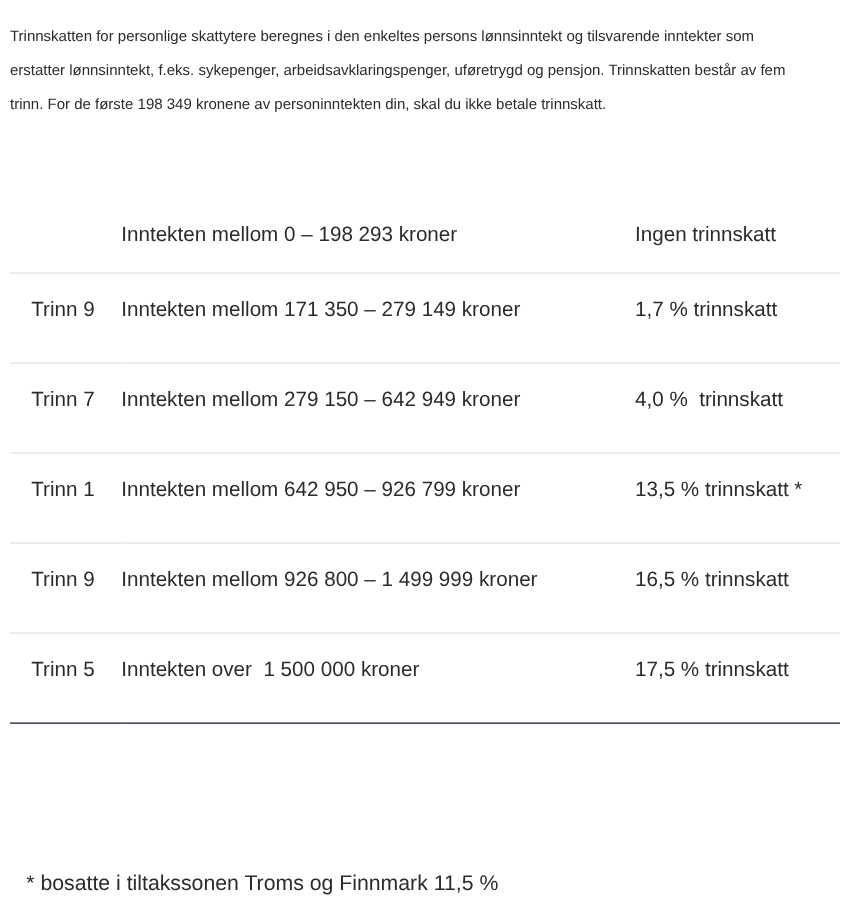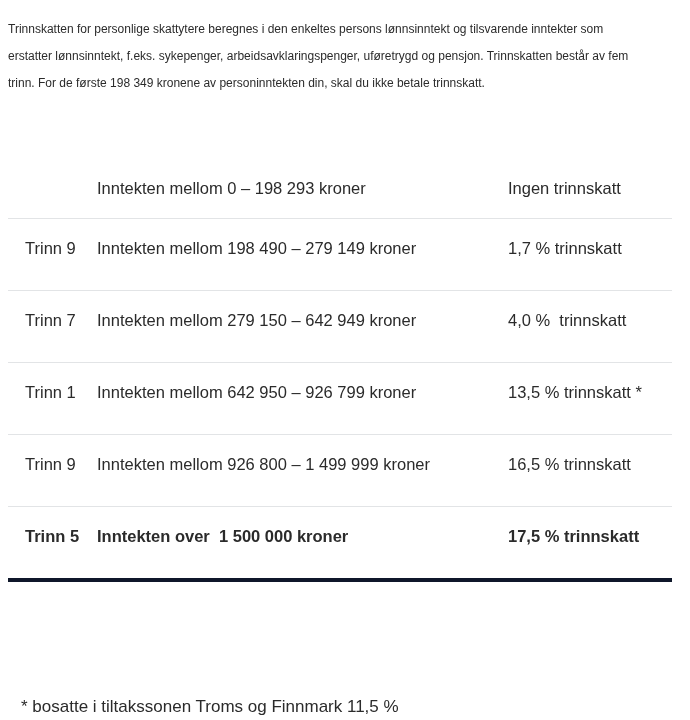--- a/index.html
+++ b/index.html
@@ -58,22 +58,21 @@
   }
   .tax-table tr.header-row td {
     padding-top: 10px;
     padding-bottom: 16px;
   }
   .tax-table td.step-cell  { padding-left: 17px; }
   .tax-table td.range-cell { padding-left: 0; }
   .tax-table td.rate-cell  { padding-left: 0; }
 
   .tax-table tr:last-child td {
-    border-bottom: 4px solid #0f172a;
-    font-weight: bold;
+    border-bottom: 1px solid #0f172a;
   }
 
   
   .cell-text { display: block; white-space: pre-wrap; }
 
   
   .footnote {
     position: absolute;
     left: 21px;
     top: 678px;
@@ -107,21 +106,21 @@
         </td>
         <td class="rate-cell">
           <span class="cell-text">Ingen trinnskatt</span>
         </td>
       </tr>
       <tr>
         <td class="step-cell">
           <span class="cell-text">Trinn 9</span>
         </td>
         <td class="range-cell">
-          <span class="cell-text">Inntekten mellom 198 490 – 279 149 kroner</span>
+          <span class="cell-text">Inntekten mellom 171 350 – 279 149 kroner</span>
         </td>
         <td class="rate-cell">
           <span class="cell-text">1,7 % trinnskatt</span>
         </td>
       </tr>
       <tr>
         <td class="step-cell">
           <span class="cell-text">Trinn 7</span>
         </td>
         <td class="range-cell">

